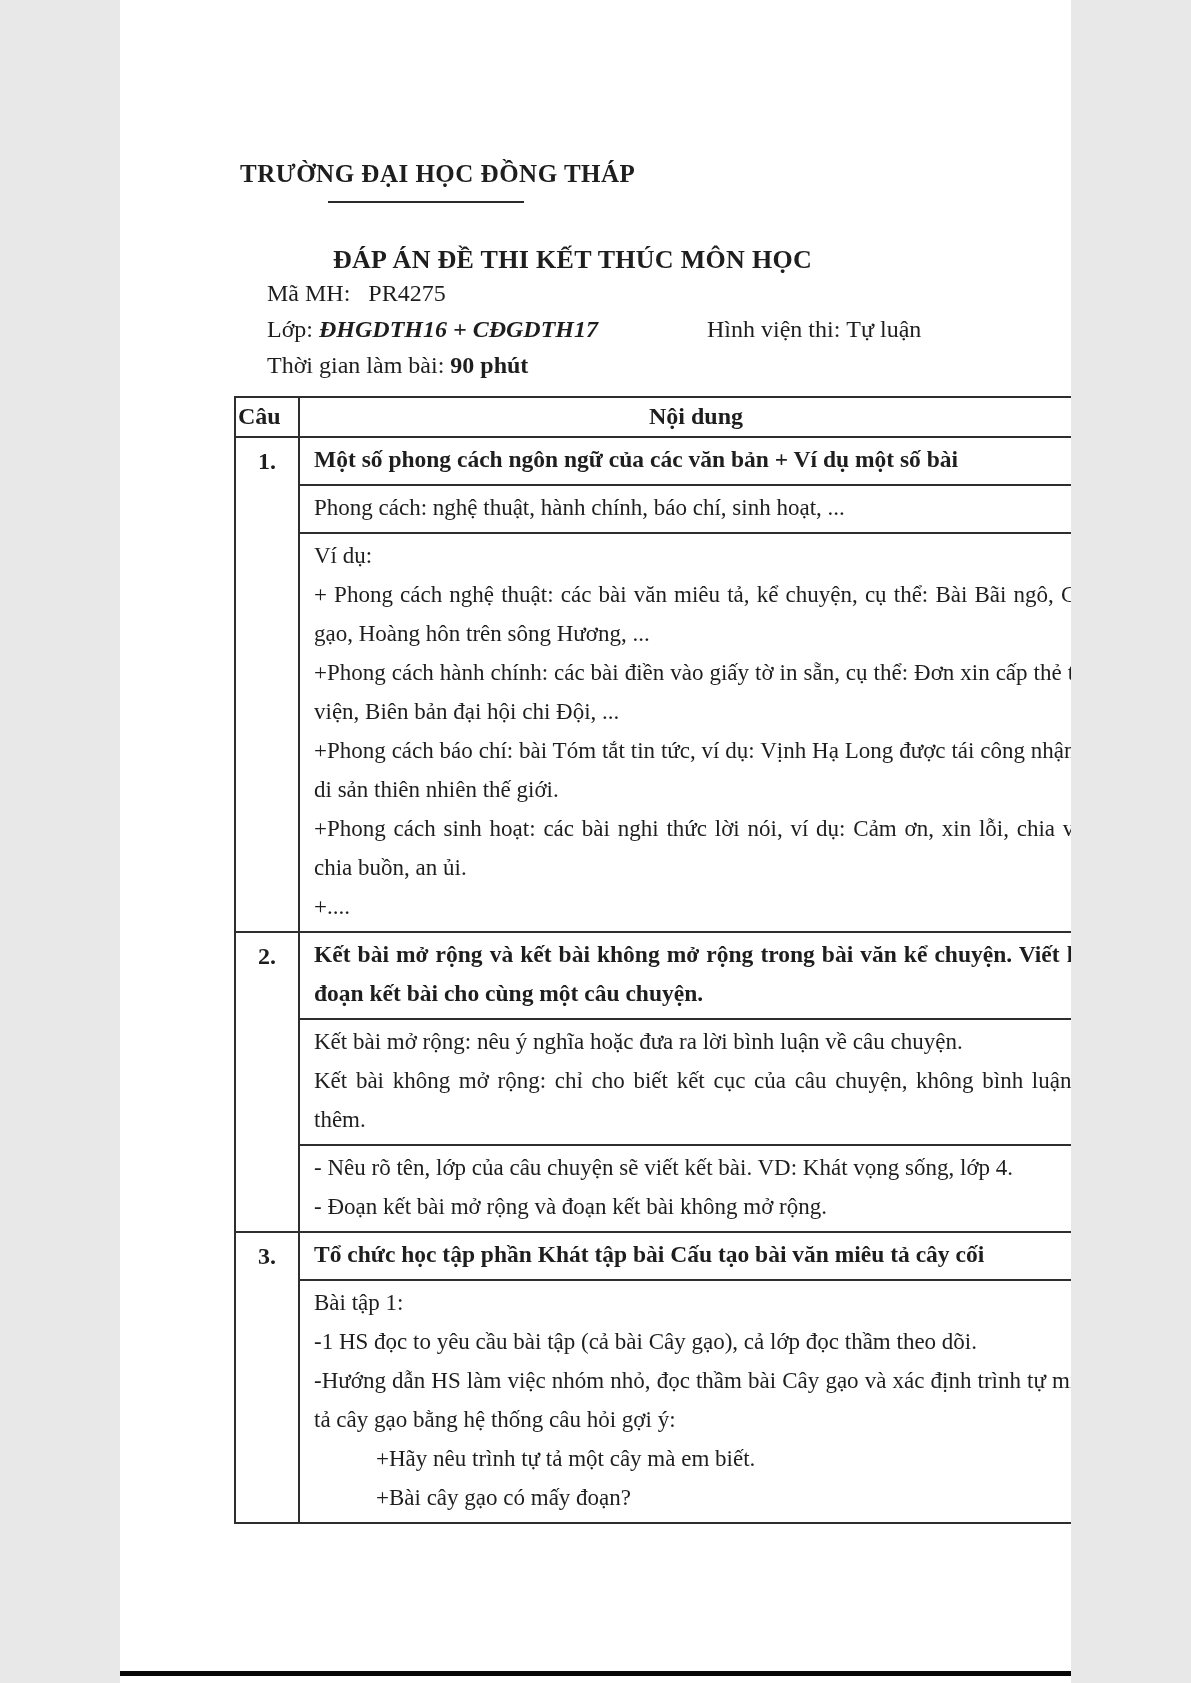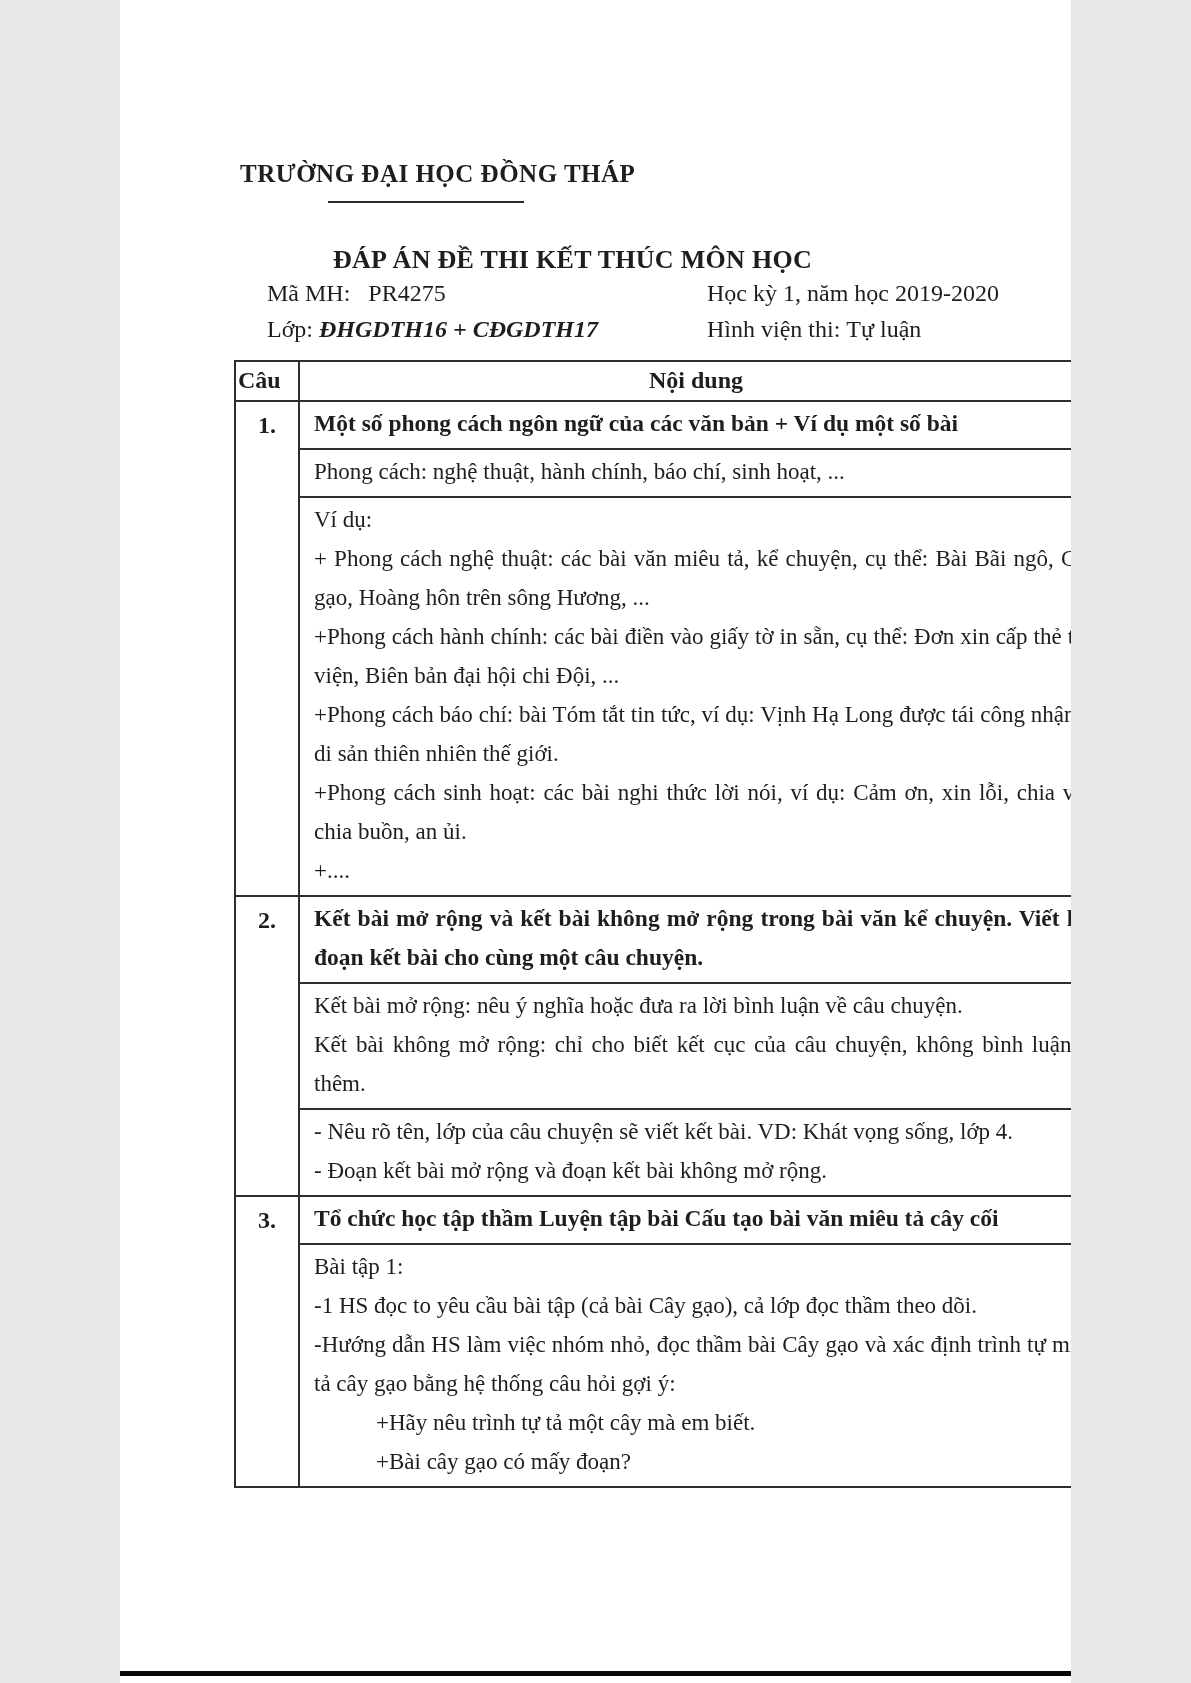--- a/index.html
+++ b/index.html
@@ -146,28 +146,30 @@
 <div class="page">
 
   <div class="school">TRƯỜNG ĐẠI HỌC ĐỒNG THÁP</div>
   <div class="school-underline"></div>
 
   <div class="doc-title">ĐÁP ÁN ĐỀ THI KẾT THÚC MÔN HỌC</div>
 
 
   <div class="info-row">
     <span>Mã MH:</span><span class="gap-s"></span><span>PR4275</span>
-    <span class="right-part">Học kỳ 1, năm học 2019-2020</span>
   </div>
 
   <div class="info-row">
     <span>Lớp:</span><span class="gap-xs"></span><span class="class-value">ĐHGDTH16 + CĐGDTH17</span>
     <span class="right-part"><span>Hình viện thi:</span><span class="gap-xs"></span><span>Tự luận</span></span>
   </div>
 
+  <div class="info-row">
+    <span>Thời gian làm bài:</span><span class="gap-xs"></span><span class="bold">90 phút</span>
+  </div>
 
   <table class="answer-table">
     <colgroup>
       <col style="width:64px">
       <col style="width:812px">
       <col style="width:88px">
     </colgroup>
     <thead>
       <tr>
         <th>Câu</th>
@@ -215,21 +217,21 @@
       <tr>
         <td class="content">
           <p>- Nêu rõ tên, lớp của câu chuyện sẽ viết kết bài. VD: Khát vọng sống, lớp 4.</p>
           <p>- Đoạn kết bài mở rộng và đoạn kết bài không mở rộng.</p>
         </td>
         <td class="score">2.0</td>
       </tr>
 
       <tr>
         <td class="qnum" rowspan="2">3.</td>
-        <td class="content heading">Tổ chức học tập thầm Luyện tập bài Cấu tạo bài văn miêu tả cây cối</td>
+        <td class="content heading">Tổ chức học tập phần Khát tập bài Cấu tạo bài văn miêu tả cây cối</td>
         <td class="score total">4,0</td>
       </tr>
       <tr>
         <td class="content">
           <p class="lead-italic">Bài tập 1:</p>
           <p>-1 HS đọc to yêu cầu bài tập (cả bài Cây gạo), cả lớp đọc thầm theo dõi.</p>
           <p class="just">-Hướng dẫn HS làm việc nhóm nhỏ, đọc thầm bài Cây gạo và xác định trình tự miêu tả cây gạo bằng hệ thống câu hỏi gợi ý:</p>
           <p class="indent-sub">+Hãy nêu trình tự tả một cây mà em biết.</p>
           <p class="indent-sub">+Bài cây gạo có mấy đoạn?</p>
         </td>

